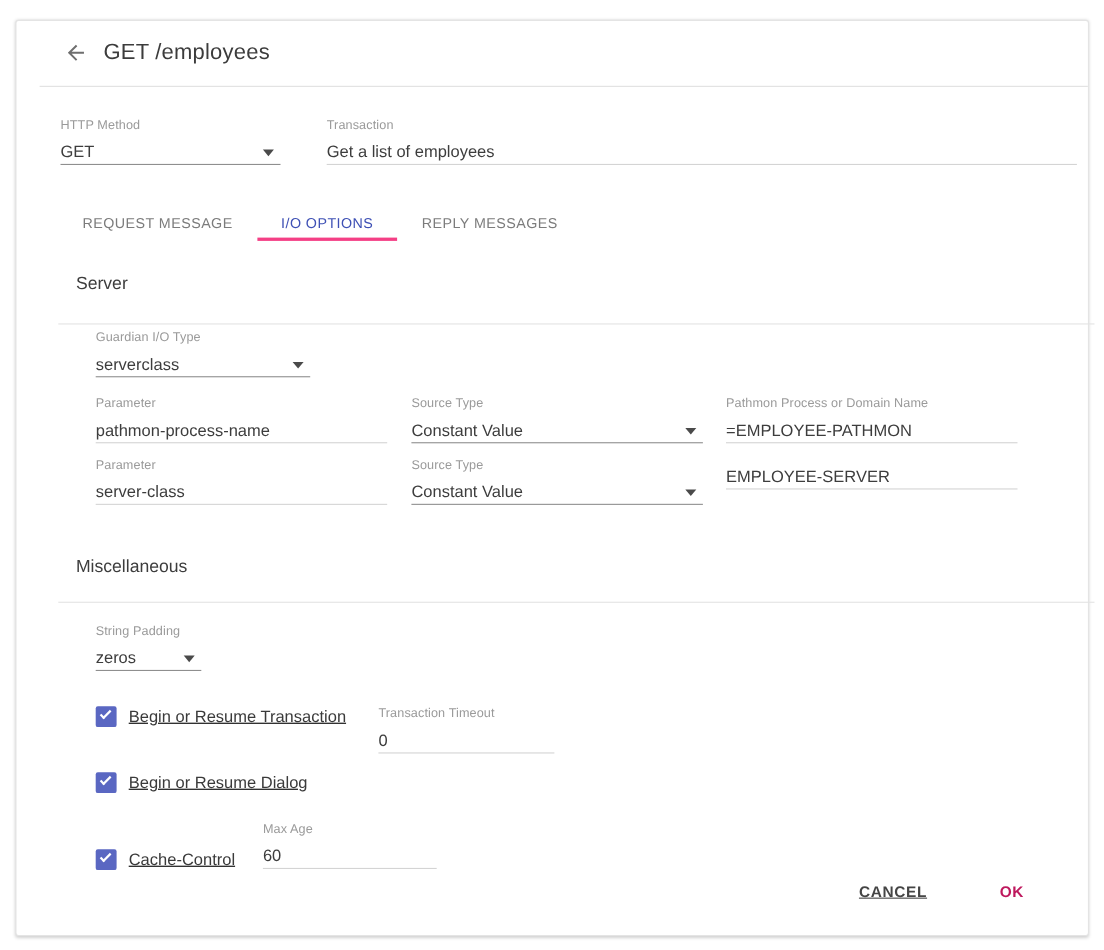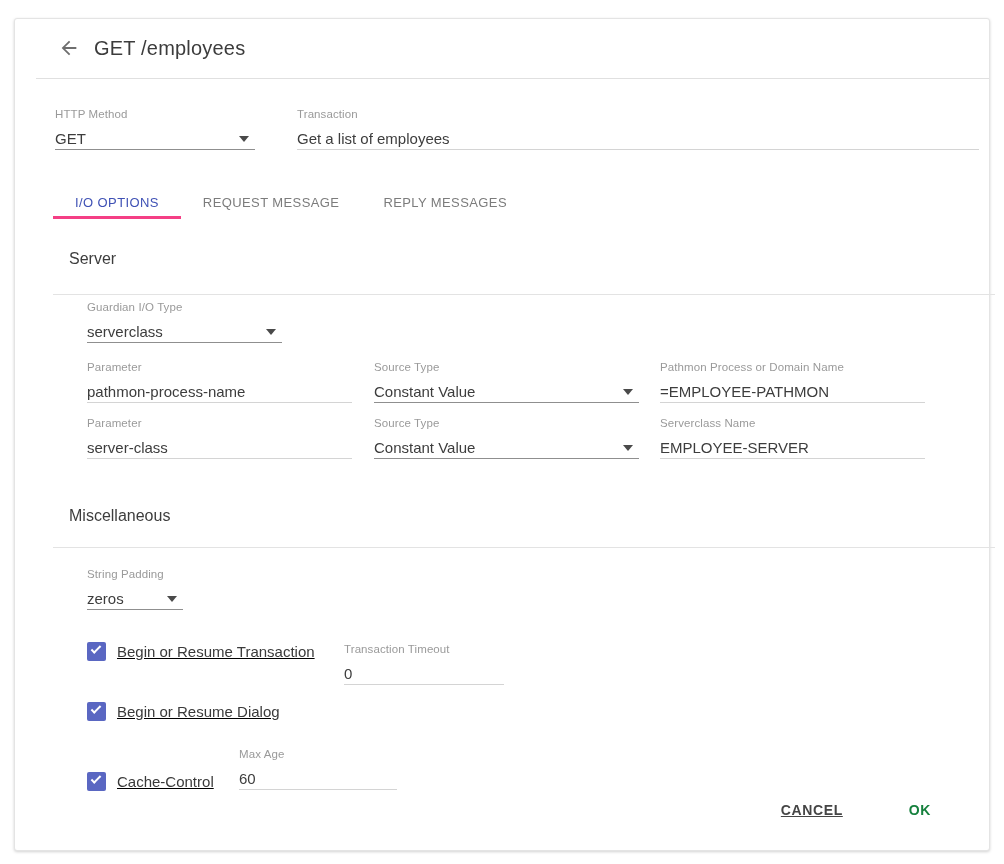--- a/index.html
+++ b/index.html
@@ -47,21 +47,21 @@
               cursor:pointer; flex:none; }
   .checkbox .check-icon { position:absolute; left:4px; top:4px; width:10px; height:5px;
               border-left:2px solid #fff; border-bottom:2px solid #fff; transform:rotate(-45deg); }
   .chk-label { margin-left:11px; font-size:15px; color:#3a3a3a; }
 
   
   .footer { position:absolute; right:42px; top:775px; display:flex; align-items:center; }
   .btn { background:none; border:none; cursor:pointer; font-family:"Liberation Sans", sans-serif;
          font-size:14px; font-weight:700; letter-spacing:0.6px; padding:8px 16px; border-radius:2px; }
   .btn.cancel { color:#454545; margin-right:34px;text-decoration:underline; }
-  .btn.ok { color:#15803d;text-align:center; }
+  .btn.ok { color:#be185d;text-align:center; }
 </style>
 </head>
 <body>
 
 <div class="card">
   <div class="card-inner">
 
     <div class="card-header">
       <button class="back-btn">
         <svg viewBox="0 0 24 24">
@@ -82,22 +82,22 @@
 
     <div class="fld" style="left:261px; top:88px; width:682px;">
       <span class="lbl">Transaction</span>
       <div class="val">
         <input value="Get a list of employees" style="">
       </div>
       <div class="underline"></div>
     </div>
 
     <div class="tabs">
+      <button class="tab">REQUEST MESSAGE</button>
       <button class="tab active">I/O OPTIONS</button>
-      <button class="tab">REQUEST MESSAGE</button>
       <button class="tab">REPLY MESSAGES</button>
     </div>
 
     <div class="section-title" style="left:33px; top:231px;">Server</div>
     <div class="divider" style="top:275px;"></div>
 
     <div class="fld select" style="left:51px; top:281px; width:195px;">
       <span class="lbl">Guardian I/O Type</span>
       <div class="val">
         <span>serverclass</span>
@@ -132,21 +132,20 @@
     </div>
     <div class="fld select" style="left:338px; top:397px; width:265px;">
       <span class="lbl">Source Type</span>
       <div class="val">
         <span>Constant Value</span>
         <span class="caret"></span>
       </div>
       <div class="underline"></div>
     </div>
     <div class="fld" style="left:624px; top:397px; width:265px;">
-      <span class="lbl">Serverclass Name</span>
       <div class="val"><input value="EMPLOYEE-SERVER" style=""></div>
       <div class="underline"></div>
     </div>
 
     <div class="section-title" style="left:33px; top:488px;">Miscellaneous</div>
     <div class="divider" style="top:528px;"></div>
 
     <div class="fld select" style="left:51px; top:548px; width:96px;">
       <span class="lbl">String Padding</span>
       <div class="val">

